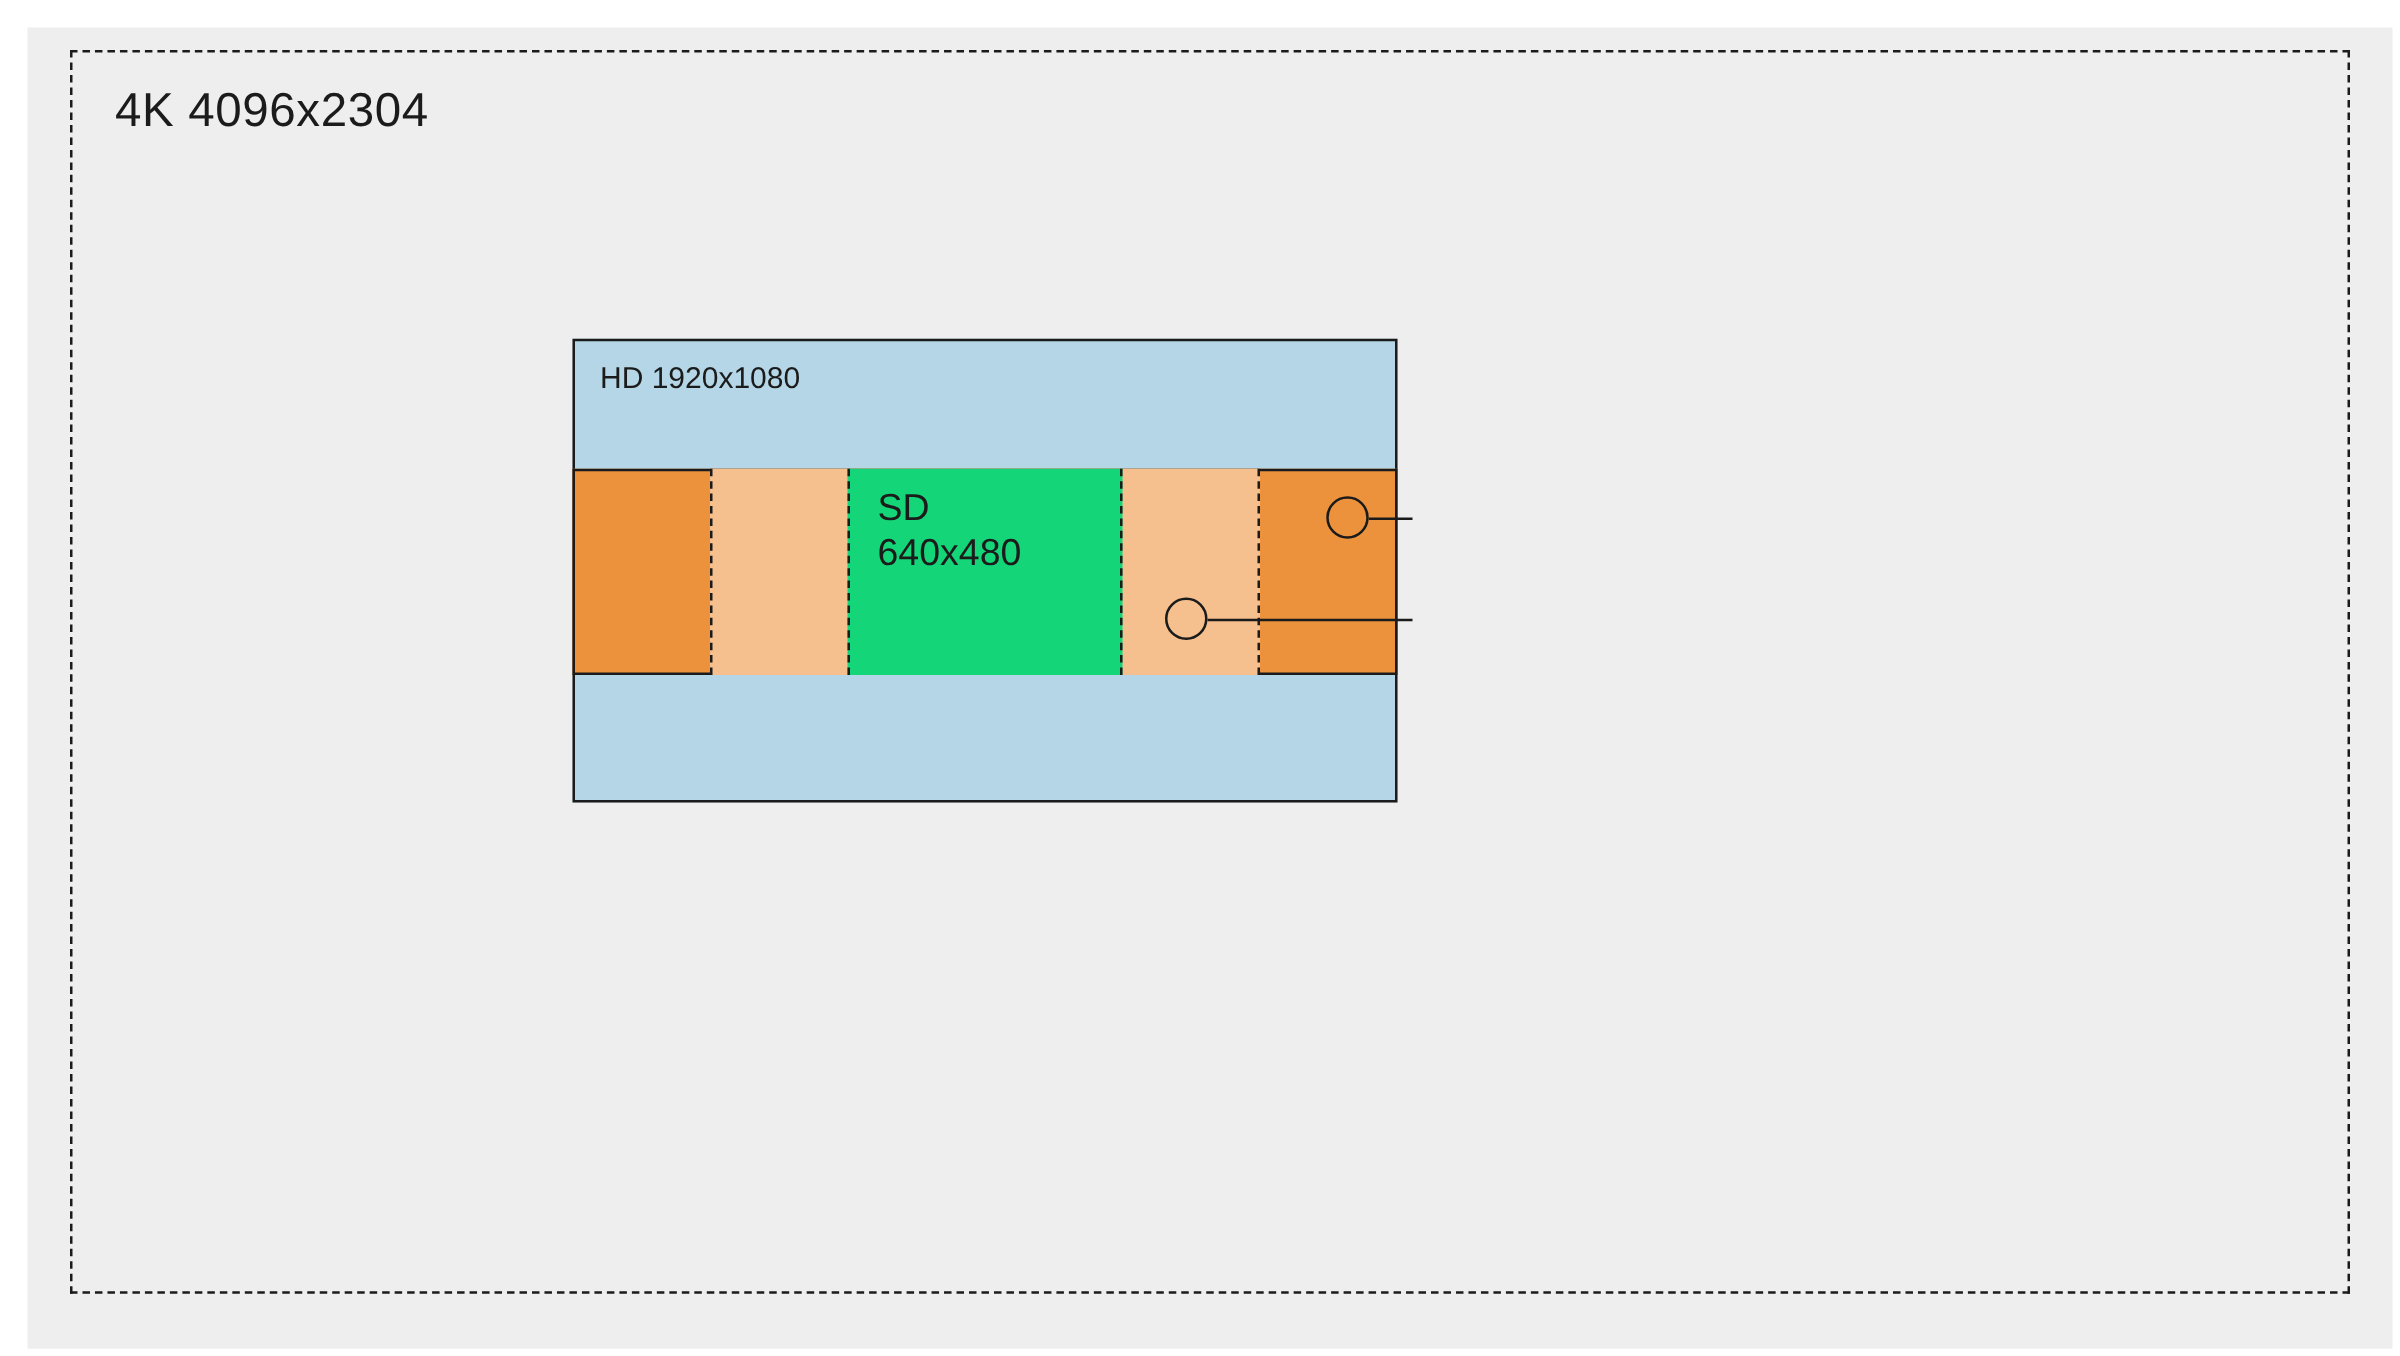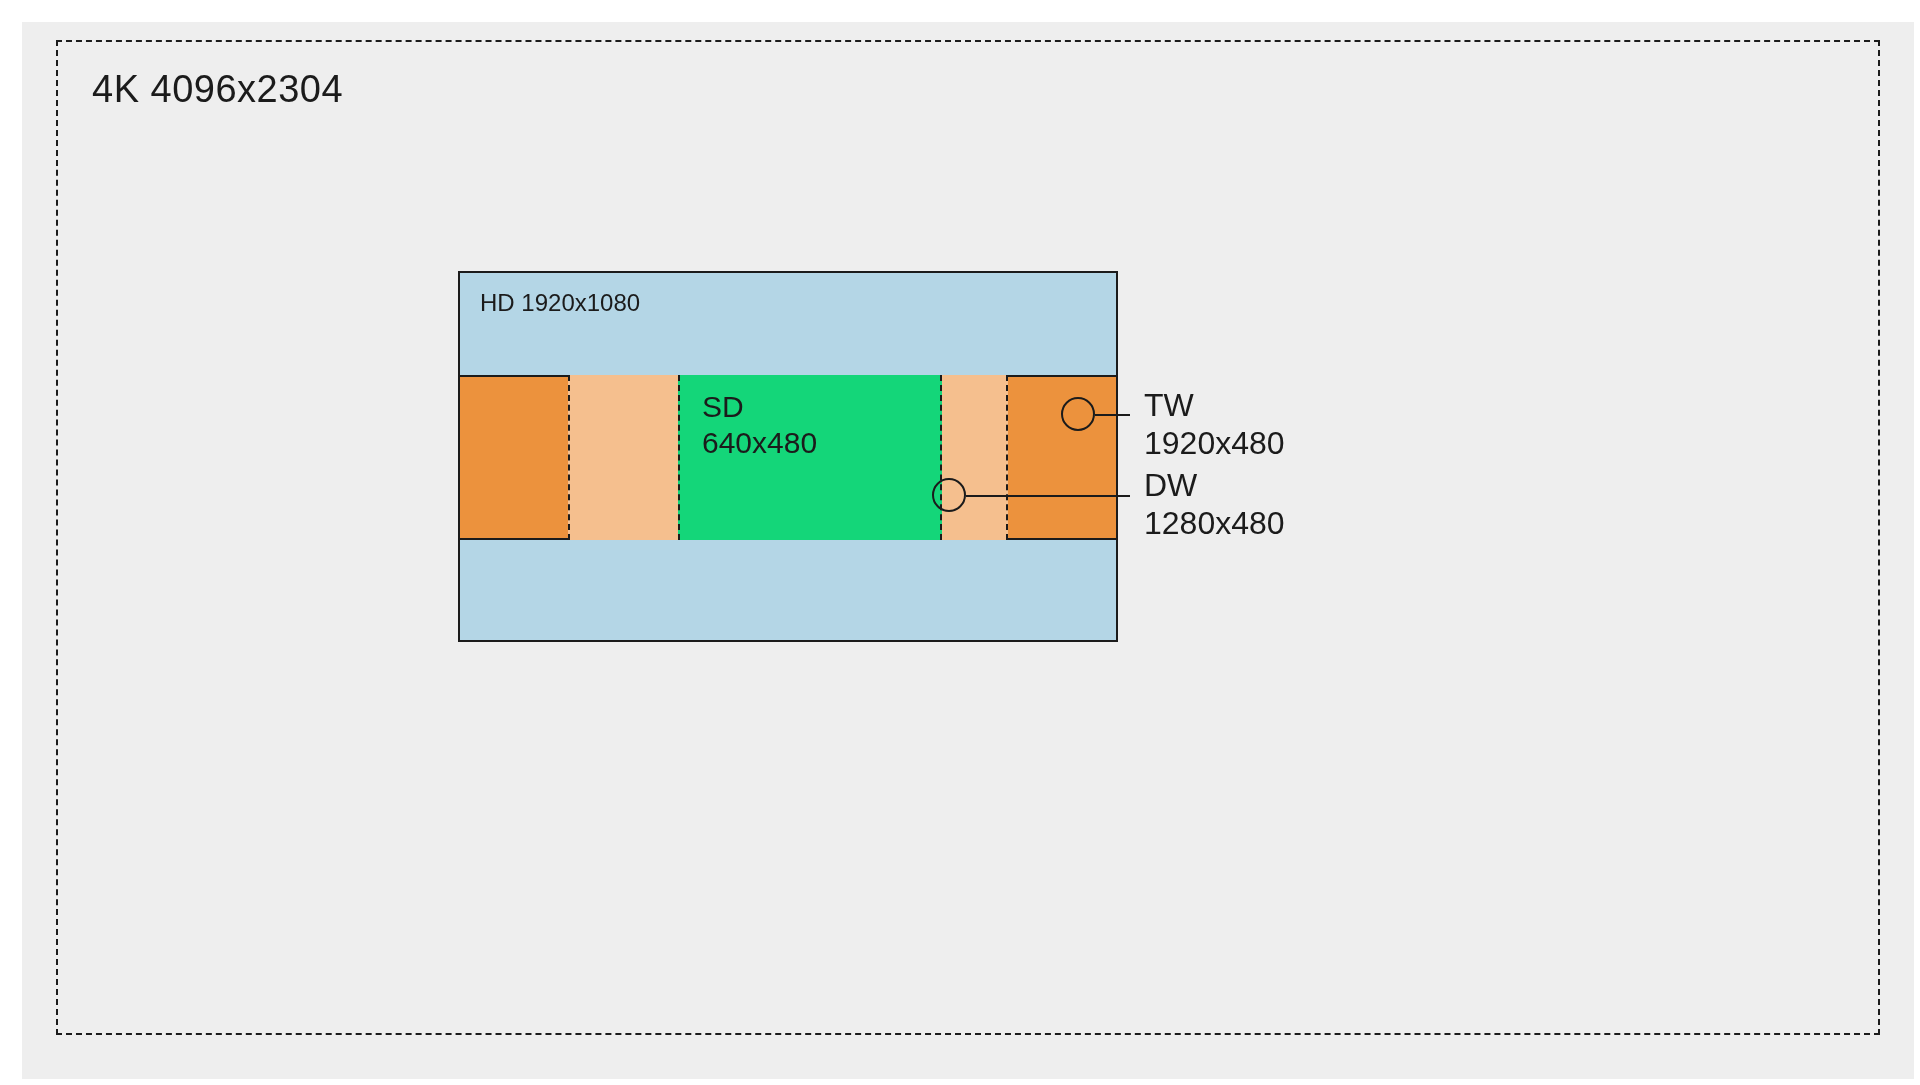--- a/index.html
+++ b/index.html
@@ -66,21 +66,21 @@
       height: 165px;
       background: #f5bf8e;
       border: 2px dashed #1b1b1b;
       border-top: none;
       border-bottom: none;
     }
     .box-sd {
       position: absolute;
       left: 616px;
       top: 329px;
-      width: 264px;
+      width: 220px;
       height: 165px;
       background: #14d679;
       border: 2px dashed #1b1b1b;
       border-top: none;
       border-bottom: none;
     }
     .label-sd {
       position: absolute;
       left: 14px;
       top: 10px;
@@ -131,26 +131,18 @@
 
     <div class="box-sd">
       <div class="label-sd">
         <span>SD</span><br>
         <span>640x480</span>
       </div>
     </div>
 
     <div class="callout-circle circle-tw"></div>
     <div class="callout-line line-tw"></div>
-    <div class="label-tw">
-      <span>TW</span><br>
-      <span>1920x480</span>
-    </div>
 
     <div class="callout-circle circle-dw"></div>
     <div class="callout-line line-dw"></div>
-    <div class="label-dw">
-      <span>DW</span><br>
-      <span>1280x480</span>
-    </div>
 
   </div>
 </div>
 
 </body></html>

